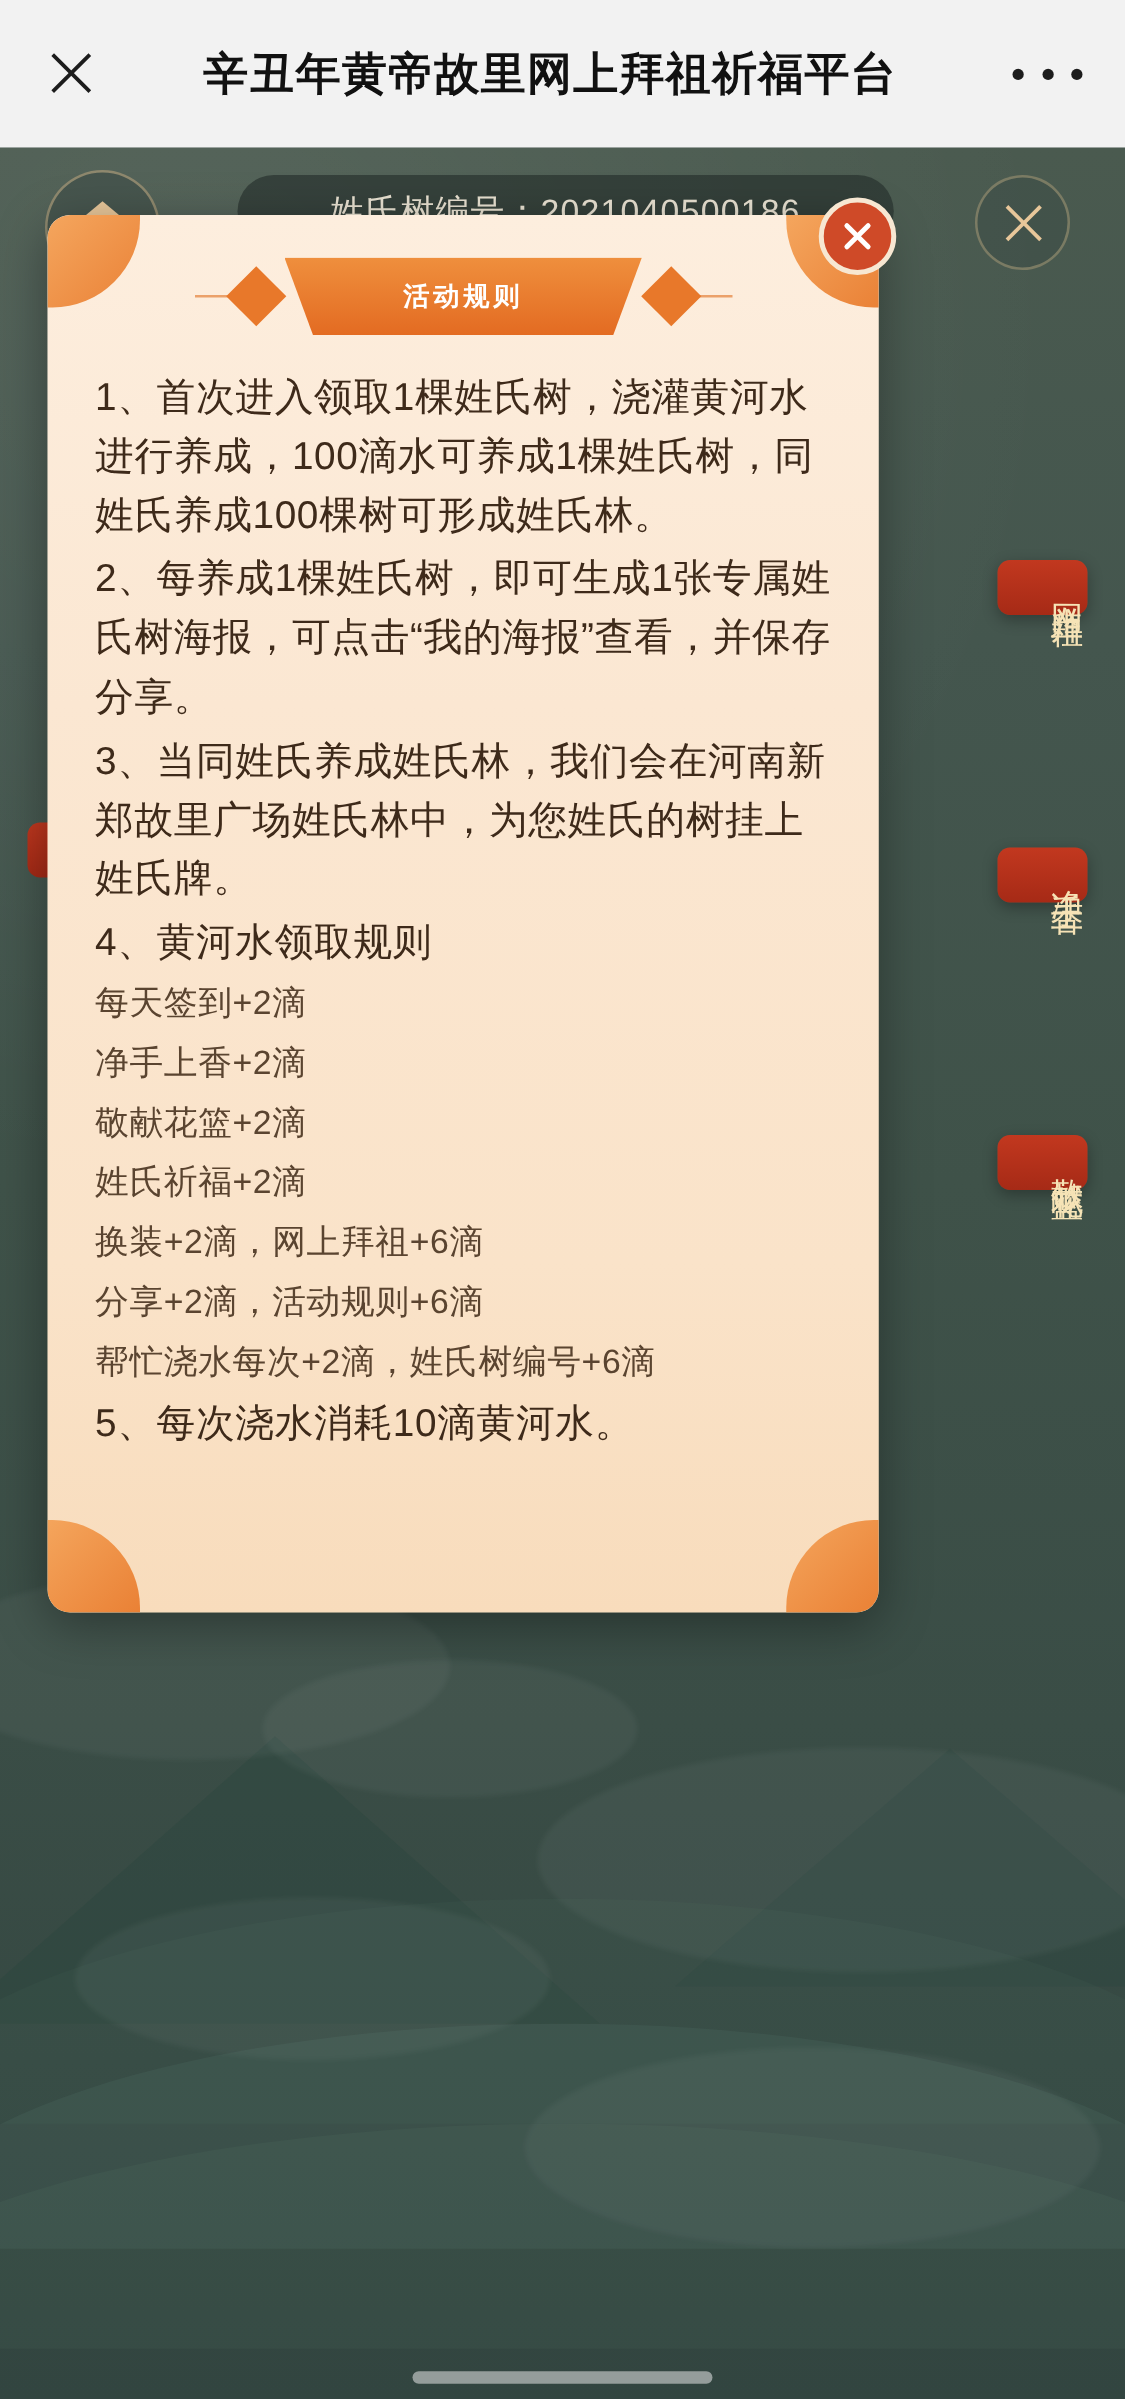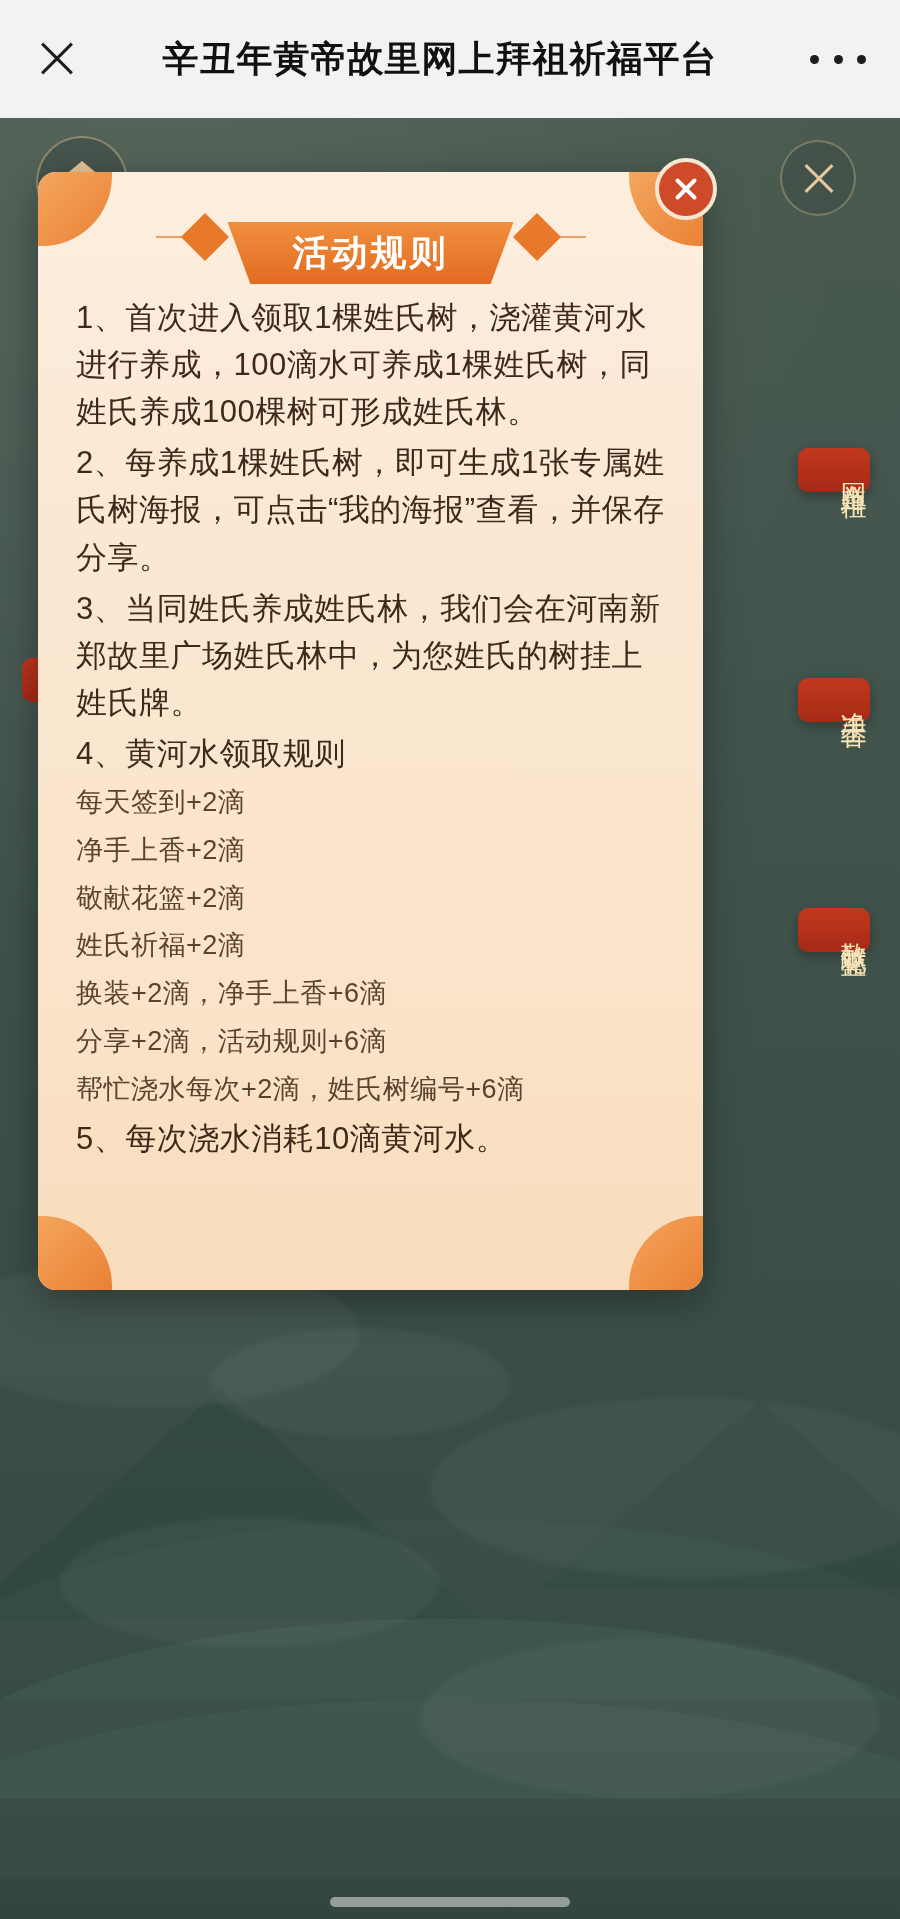--- a/index.html
+++ b/index.html
@@ -221,26 +221,26 @@
   .modal-close::before { transform: rotate(45deg); }
   .modal-close::after { transform: rotate(-45deg); }
 
   
   .ribbon {
     position: relative;
     margin: 34px auto 0;
     width: 430px; height: 62px;
   }
   .ribbon-band {
-    position: absolute; left: 72px; top: 16px;
+    position: absolute; left: 72px; top: 0;
     width: 286px; height: 62px;
     background: linear-gradient(180deg,#ef8f3d,#e36b22);
     clip-path: polygon(0 0, 100% 0, 92% 100%, 8% 100%);
     display: flex; align-items: center; justify-content: center;
-    color: #fff; font-size: 36px; font-weight: bold;
+    color: #fff; font-size: 21px; font-weight: bold;
     letter-spacing: 3px;
   }
   .ribbon-tail {
     position: absolute; top: 14px;
     width: 34px; height: 34px;
     background: #e8782a;
     transform: rotate(45deg);
   }
   .ribbon-tail.l { left: 32px; }
   .ribbon-tail.r { right: 32px; }
@@ -308,20 +308,21 @@
     <div class="cloud c3"></div>
     <div class="wave w1"></div>
     <div class="cloud c4"></div>
     <div class="cloud c5"></div>
     <div class="wave w2"></div>
 
     <div class="hud-home">
       <div class="home-glyph"></div>
     </div>
     <div class="hud-right-icon"></div>
+    <div class="tree-id">姓氏树编号：2021040500186</div>
 
     <div class="side-banner">网上拜祖</div>
     <div class="side-banner b2">净手上香</div>
     <div class="side-banner b3">敬献花篮</div>
     <div class="left-banner">姓氏祈福</div>
   </div>
 
   <div class="modal-wrap">
     <div class="modal-close"></div>
     <div class="modal">
@@ -340,21 +341,21 @@
 
       <div class="modal-body" id="rules-container">
           <div class="rule-block rule-head">1、首次进入领取1棵姓氏树，浇灌黄河水进行养成，100滴水可养成1棵姓氏树，同姓氏养成100棵树可形成姓氏林。</div>
           <div class="rule-block rule-head">2、每养成1棵姓氏树，即可生成1张专属姓氏树海报，可点击“我的海报”查看，并保存分享。</div>
           <div class="rule-block rule-head">3、当同姓氏养成姓氏林，我们会在河南新郑故里广场姓氏林中，为您姓氏的树挂上姓氏牌。</div>
           <div class="rule-block rule-head">4、黄河水领取规则</div>
           <div class="rule-block rule-sub">每天签到+2滴</div>
           <div class="rule-block rule-sub">净手上香+2滴</div>
           <div class="rule-block rule-sub">敬献花篮+2滴</div>
           <div class="rule-block rule-sub">姓氏祈福+2滴</div>
-          <div class="rule-block rule-sub">换装+2滴，净手上香+6滴</div>
+          <div class="rule-block rule-sub">换装+2滴，网上拜祖+6滴</div>
           <div class="rule-block rule-sub">分享+2滴，活动规则+6滴</div>
           <div class="rule-block rule-sub">帮忙浇水每次+2滴，姓氏树编号+6滴</div>
           <div class="rule-block rule-head">5、每次浇水消耗10滴黄河水。</div>
         </div>
     </div>
   </div>
 
   <div class="home-indicator"></div>
 </div>
 

